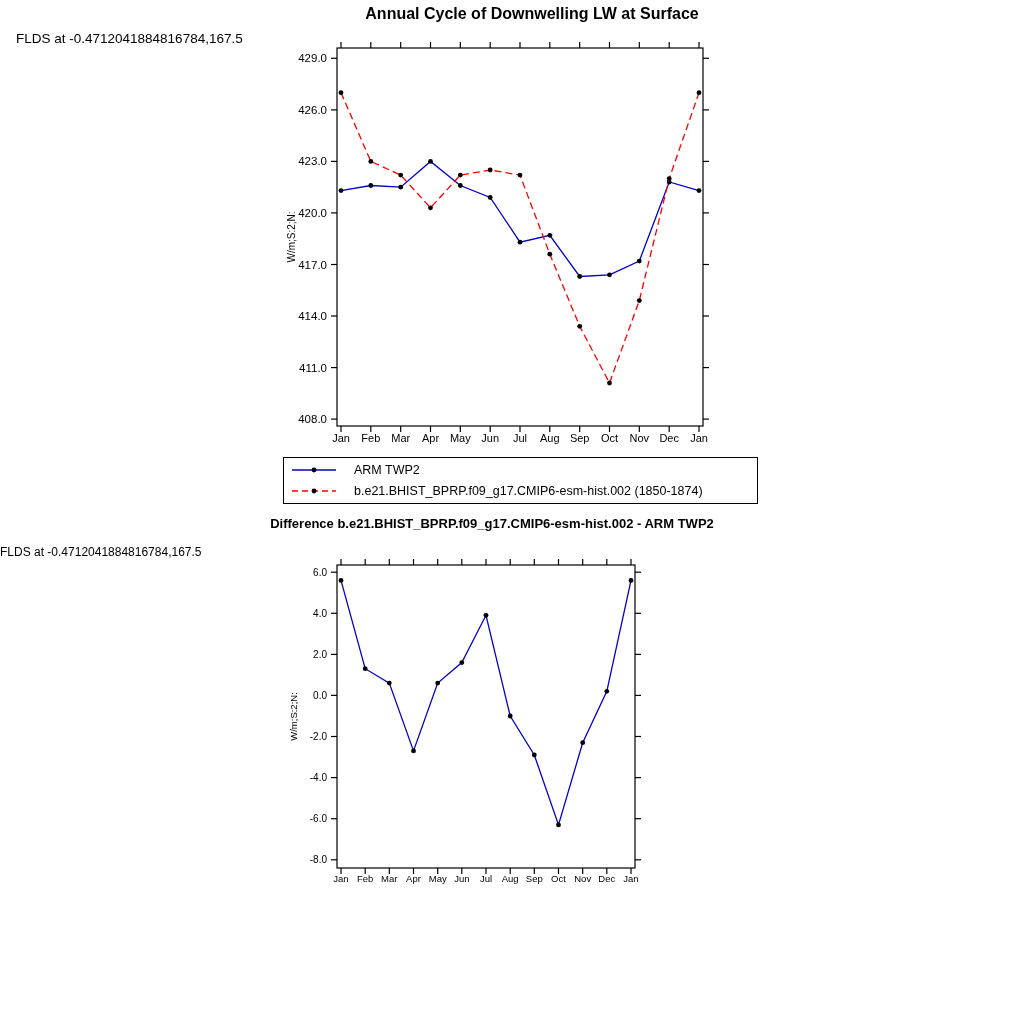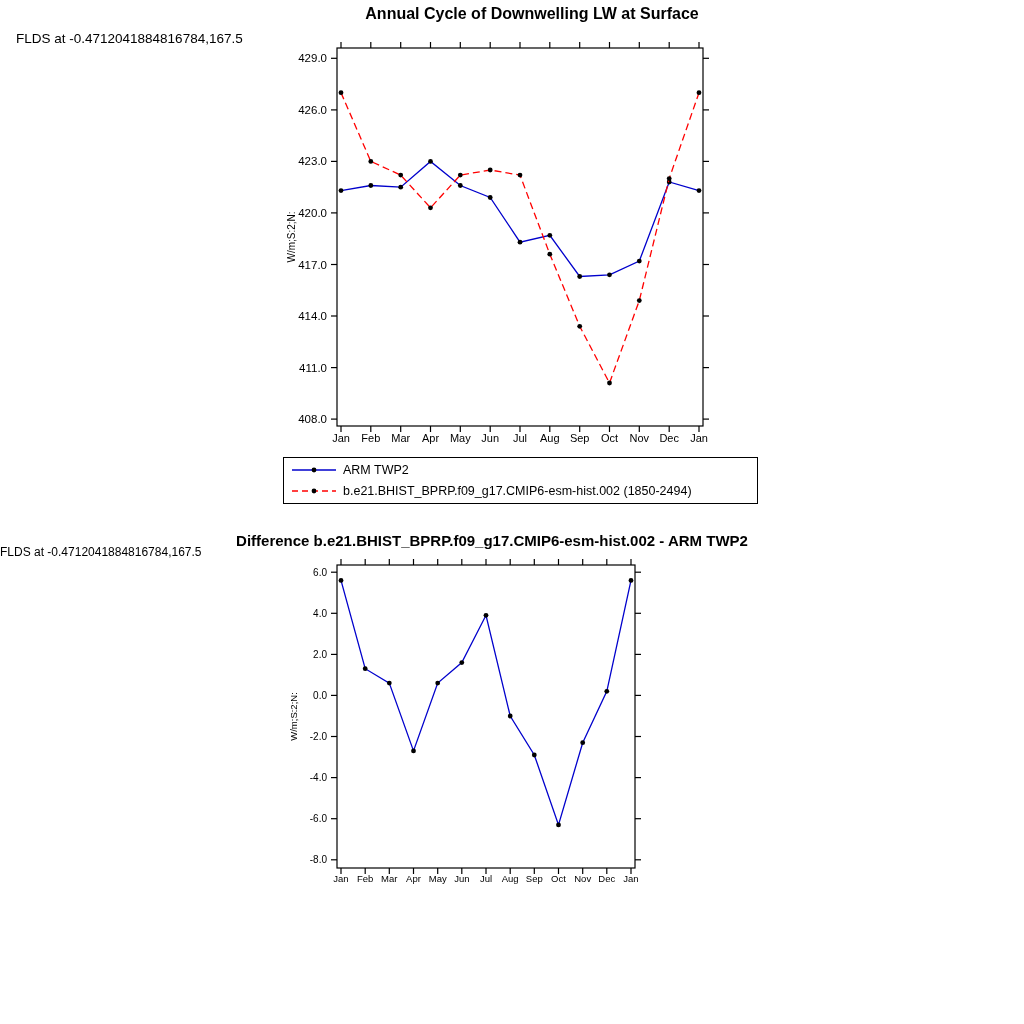--- a/index.html
+++ b/index.html
@@ -4,30 +4,30 @@
 <style>
   * { margin:0; padding:0; box-sizing:border-box; }
   html,body { width:1024px; height:1024px; background:#ffffff; }
   body { font-family:"Liberation Sans", sans-serif; color:#000; }
   .page { position:relative; width:1024px; height:1024px; background:#ffffff; overflow:hidden; }
   .abs { position:absolute; }
   .chart-title { font-weight:bold; text-align:center; color:#000; }
   .chart-subtitle { font-weight:normal; text-align:left; color:#000; }
   #top-title    { top:5px;   left:28px; width:1008px; font-size:16px; }
   #top-subtitle { top:31px;  left:16px; width:1008px; font-size:13.5px; }
-  #bottom-title    { top:532px; left:0;  width:984px; font-size:15px; }
+  #bottom-title    { top:516px; left:0;  width:984px; font-size:13px; }
   #bottom-subtitle { top:545px; left:0;  width:972px; font-size:12px; }
   #chart-canvas { position:absolute; left:0; top:0; width:1024px; height:1024px; }
   .legend {
     position:absolute; left:283px; top:457px; width:475px; height:47px;
     border:1px solid #000; background:#fff;
     display:flex; flex-direction:column; justify-content:center;
     padding-left:6px; gap:1px; font-size:12.5px;
   }
-  .legend-row { display:flex; align-items:center; gap:5px; height:20px; }
+  .legend-row { display:flex; align-items:center; gap:16px; height:20px; }
   .legend-sample { flex:0 0 48px; height:12px; }
   .legend-label { white-space:nowrap; }
   svg text { font-family:"Liberation Sans", sans-serif; }
 </style>
 </head>
 <body>
 
 <div class="page">
 
   <div class="abs chart-title" id="top-title">Annual Cycle of Downwelling LW at Surface</div>
@@ -235,17 +235,17 @@
           <line x1="2" y1="6" x2="46" y2="6" stroke="#0000cc" stroke-width="1.3"></line>
           <circle cx="24" cy="6" r="2.4" fill="#000000"></circle>
         </svg>
       <span class="legend-label">ARM TWP2</span>
     </div>
     <div class="legend-row">
       <svg class="legend-sample" width="48" height="12">
           <line x1="2" y1="6" x2="46" y2="6" stroke="#ff0000" stroke-width="1.3" stroke-dasharray="6,4"></line>
           <circle cx="24" cy="6" r="2.4" fill="#000000"></circle>
         </svg>
-      <span class="legend-label">b.e21.BHIST_BPRP.f09_g17.CMIP6-esm-hist.002 (1850-2494)</span>
+      <span class="legend-label">b.e21.BHIST_BPRP.f09_g17.CMIP6-esm-hist.002 (1850-1874)</span>
     </div>
   </div>
 
 </div>
 
 </body></html>

